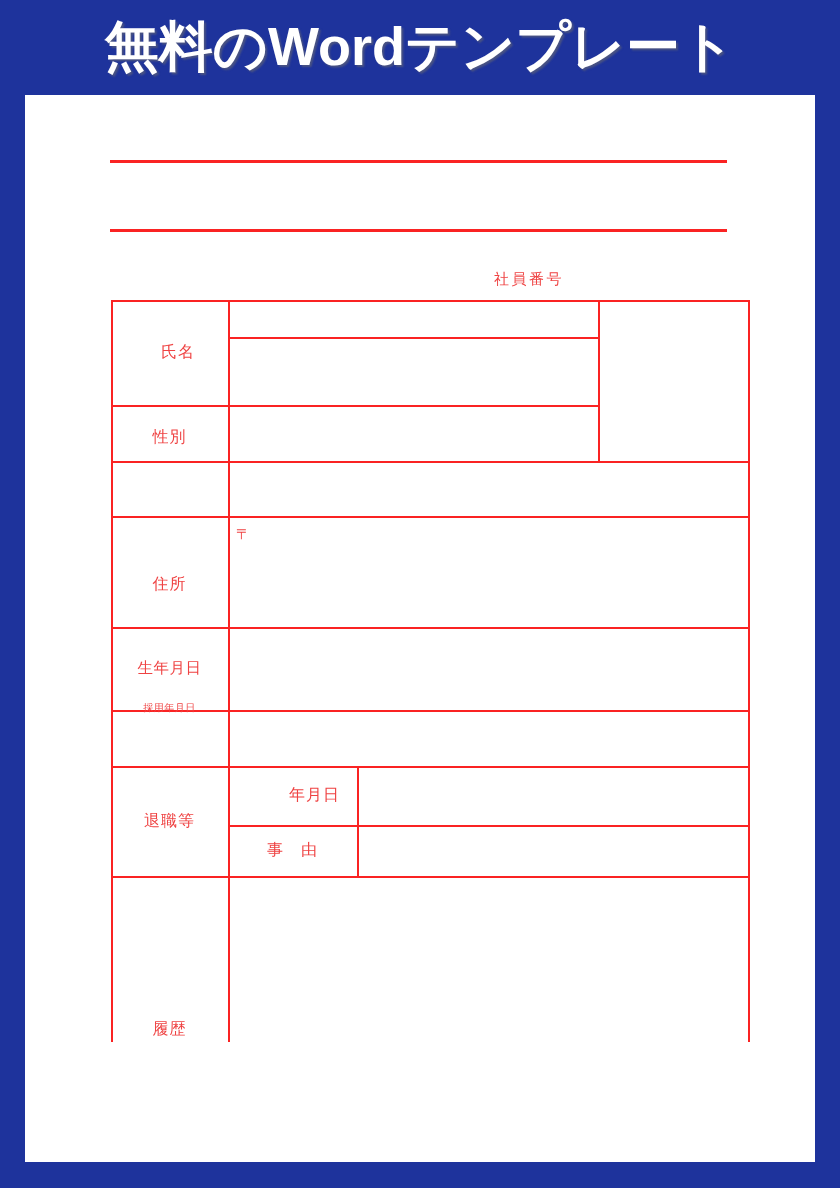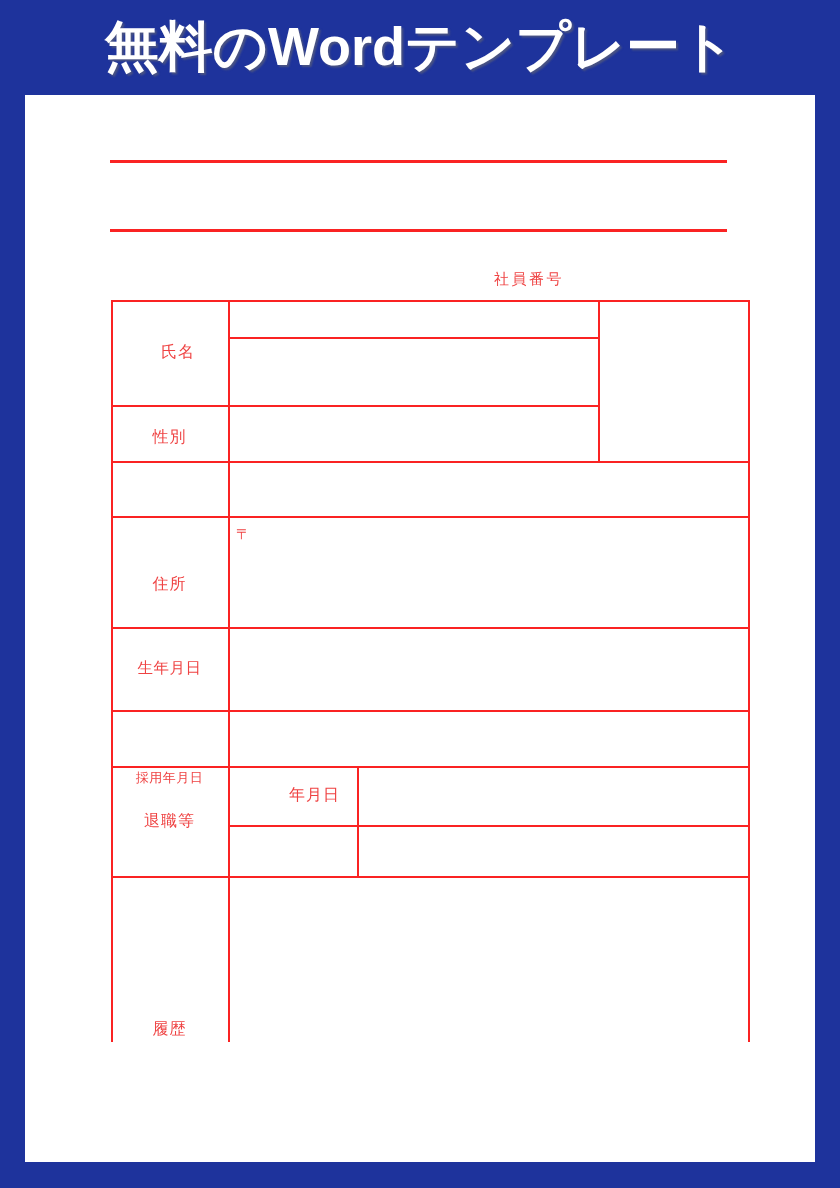--- a/index.html
+++ b/index.html
@@ -69,23 +69,24 @@
   <div class="hl" style="left:111px;top:627px;width:639px;"></div>
   <div class="hl" style="left:111px;top:710px;width:639px;"></div>
   <div class="hl" style="left:111px;top:766px;width:639px;"></div>
   <div class="hl thin" style="left:228px;top:825px;width:522px;"></div>
   <div class="hl" style="left:111px;top:876px;width:639px;"></div>
 
   <div class="cell-label" style="left:111px;top:300px;width:134px;height:105px;">氏名</div>
   <div class="cell-label" style="left:111px;top:405px;width:117px;height:65px;">性別</div>
   <div class="cell-label" style="left:111px;top:516px;width:117px;height:137px;">住所</div>
   <div class="cell-label" style="left:111px;top:627px;width:117px;height:83px;font-size:15.5px;letter-spacing:0.5px;">生年月日</div>
-  <div class="cell-label" style="left:111px;top:750px;width:117px;height:56px;font-size:13px;letter-spacing:0.5px;">採用年月日</div>
+  <div class="cell-label" style="left:111px;top:680px;width:117px;height:56px;font-size:10px;letter-spacing:0.5px;">採用年月日</div>
   <div class="cell-label" style="left:111px;top:766px;width:117px;height:110px;border-radius:31px;">退職等</div>
   <div class="cell-label" style="left:228px;top:766px;width:129px;height:59px;padding-left:44px;">年月日</div>
+  <div class="cell-label" style="left:228px;top:825px;width:129px;height:51px;">事　由</div>
   <div class="cell-label" style="left:111px;top:1009px;width:117px;height:40px;">履歴</div>
 
   <div class="postal-mark">〒</div>
 
   <div class="field-cell" style="left:230px;top:302px;width:366px;height:34px;"></div>
   <div class="field-cell" style="left:230px;top:339px;width:366px;height:64px;"></div>
   <div class="field-cell" style="left:600px;top:302px;width:146px;height:157px;"></div>
   <div class="field-cell" style="left:230px;top:407px;width:366px;height:52px;"></div>
   <div class="field-cell" style="left:230px;top:463px;width:516px;height:51px;"></div>
   <div class="field-cell" style="left:230px;top:518px;width:516px;height:107px;"></div>

